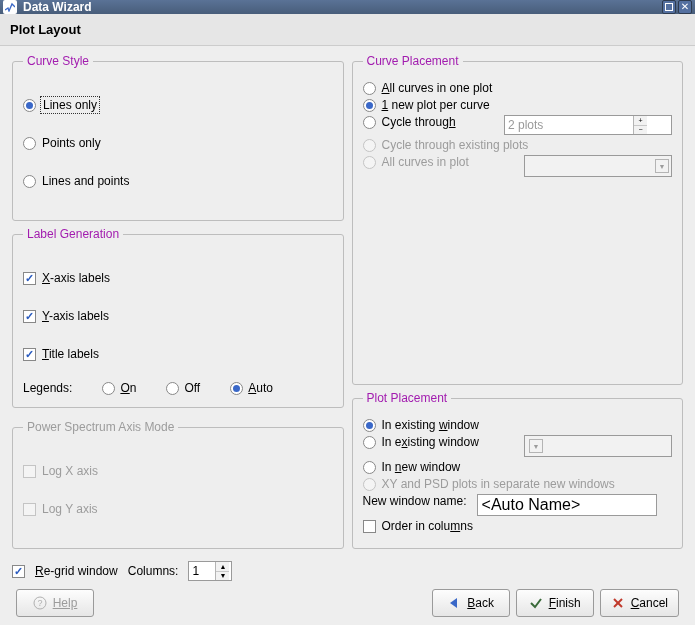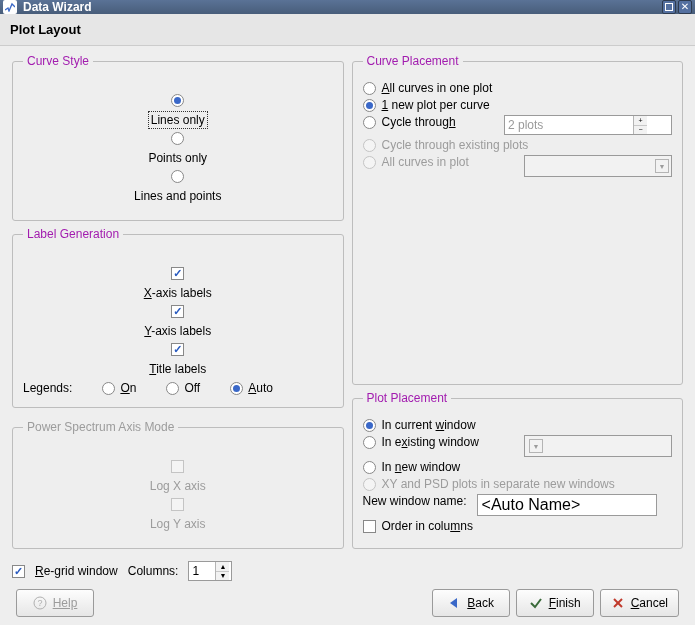--- a/index.html
+++ b/index.html
@@ -75,21 +75,20 @@
   }
   fieldset.disabled legend,
   .disabled, .disabled * { color: #9c9c9c; }
 
   .radio-row, .check-row {
     display: flex;
     align-items: center;
     gap: 6px;
     margin: 16px 0;
     height: 22px;
-    flex-direction: column;
   }
   .radio {
     width: 13px; height: 13px; border-radius: 50%;
     border: 1px solid #888; background: #fff;
     display: inline-flex; align-items: center; justify-content: center;
     flex: none;
   }
   .radio.checked::after {
     content: ""; width: 7px; height: 7px; border-radius: 50%;
     background: #3a68c8;
@@ -304,21 +303,21 @@
           </span>
         </div>
       </fieldset>
 
       <fieldset>
         <legend>Plot Placement</legend>
 
         <div class="placement-row">
           <span class="lbl">
               <span class="radio checked"></span>
-          <span><span>In current </span><span class="u">w</span><span>indow</span></span>
+          <span><span>In existing </span><span class="u">w</span><span>indow</span></span>
             </span>
         </div>
         <div class="placement-row">
           <span class="lbl">
               <span class="radio"></span>
           <span><span>In e</span><span class="u">x</span><span>isting window</span></span>
             </span>
           <span class="combo disabled">
             <span class="drop">▼</span>
           </span>

